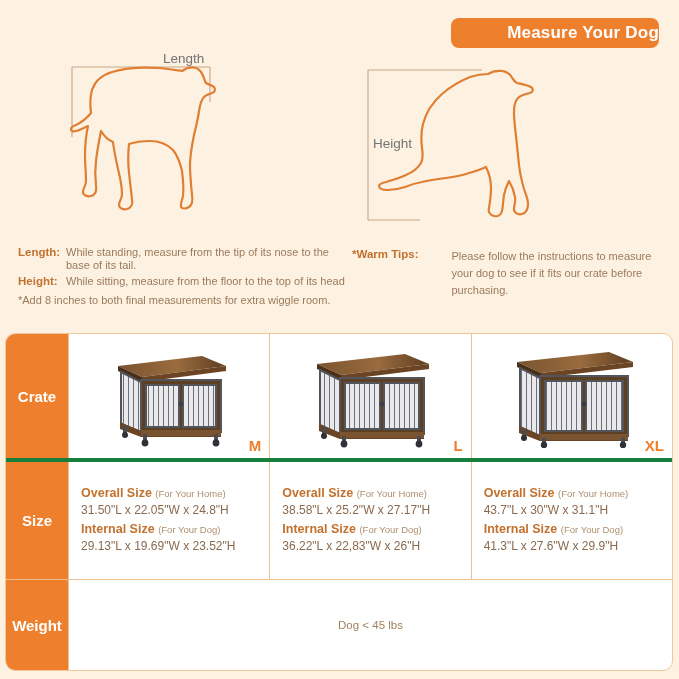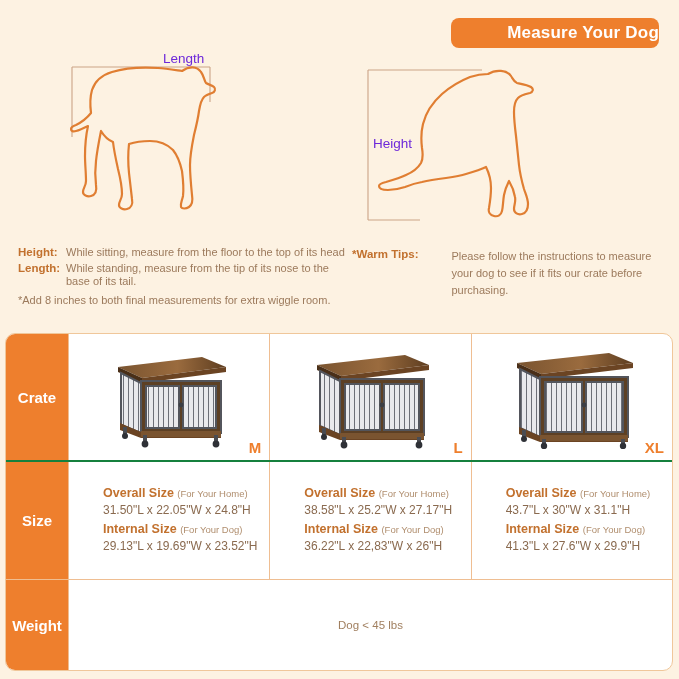--- a/index.html
+++ b/index.html
@@ -50,21 +50,21 @@
   #dog-sitting-svg {
     position: absolute;
     overflow: visible;
   }
   #dog-standing-svg { left: 70px; top: 45px; }
   #dog-sitting-svg  { left: 360px; top: 62px; }
 
   .measure-label {
     position: absolute;
     font-size: 13.5px;
-    color: #6d28d9;
+    color: #737373;
     white-space: nowrap;
   }
   #length-label { left: 163px; top: 51px; }
   #height-label { left: 373px; top: 136px; text-align: center; }
 
   
   #instructions {
     position: absolute;
     left: 18px;
     top: 246px;
@@ -130,21 +130,21 @@
     border-radius: 10px;
     box-sizing: border-box;
     overflow: hidden;
     display: flex;
     flex-direction: column;
   }
   .trow {
     display: flex;
     box-sizing: border-box;
   }
-  .trow.row-crate  { height: 128px; border-bottom: 2px solid #15803d; }
+  .trow.row-crate  { height: 128px; border-bottom: 4px solid #15803d; }
   .trow.row-size   { height: 118px; border-bottom: 1px solid #EFBE92; }
   .trow.row-weight { height: 90px; flex: 1; }
 
   .rowhead {
     flex: 0 0 62px;
     background: #EE7F2D;
     display: flex;
     align-items: center;
     justify-content: center;
     color: #FFFFFF;
@@ -174,21 +174,21 @@
     bottom: 4px;
     color: #EE7F2D;
     font-size: 15px;
     font-weight: bold;
   }
 
   
   .size-cell {
     align-items: center;
     justify-content: flex-start;
-    padding-left: 34px;
+    padding-left: 12px;
   }
   .size-block { line-height: 1.38; }
   .size-title {
     color: #C2712E;
     font-weight: bold;
     font-size: 12.5px;
   }
   .size-sub {
     color: #b08e6e;
     font-size: 9.5px;
@@ -302,26 +302,26 @@
          C66 50 73 40 82 32
          C90 25 100 19 110 15
          C116 13 122 12 128 12 Z"></path>
   </svg>
 
   <div class="measure-label" id="height-label">Height</div>
 </div>
 
 <div id="instructions">
   <div class="instr-row">
+    <div class="instr-term">Length:</div>
+    <div class="instr-desc">While standing, measure from the tip of its nose to the base of its tail.</div>
+  </div>
+  <div class="instr-row">
     <div class="instr-term">Height:</div>
     <div class="instr-desc">While sitting, measure from the floor to the top of its head</div>
-  </div>
-  <div class="instr-row">
-    <div class="instr-term">Length:</div>
-    <div class="instr-desc">While standing, measure from the tip of its nose to the base of its tail.</div>
   </div>
   <div id="instr-note">*Add 8 inches to both final measurements for extra wiggle room.</div>
 </div>
 
 <div id="warm-tips">
   <div class="term">*Warm Tips:</div>
   <div class="desc">Please follow the instructions to measure your dog to see if it fits our crate before purchasing.</div>
 </div>
 
 <div id="spec-table">

